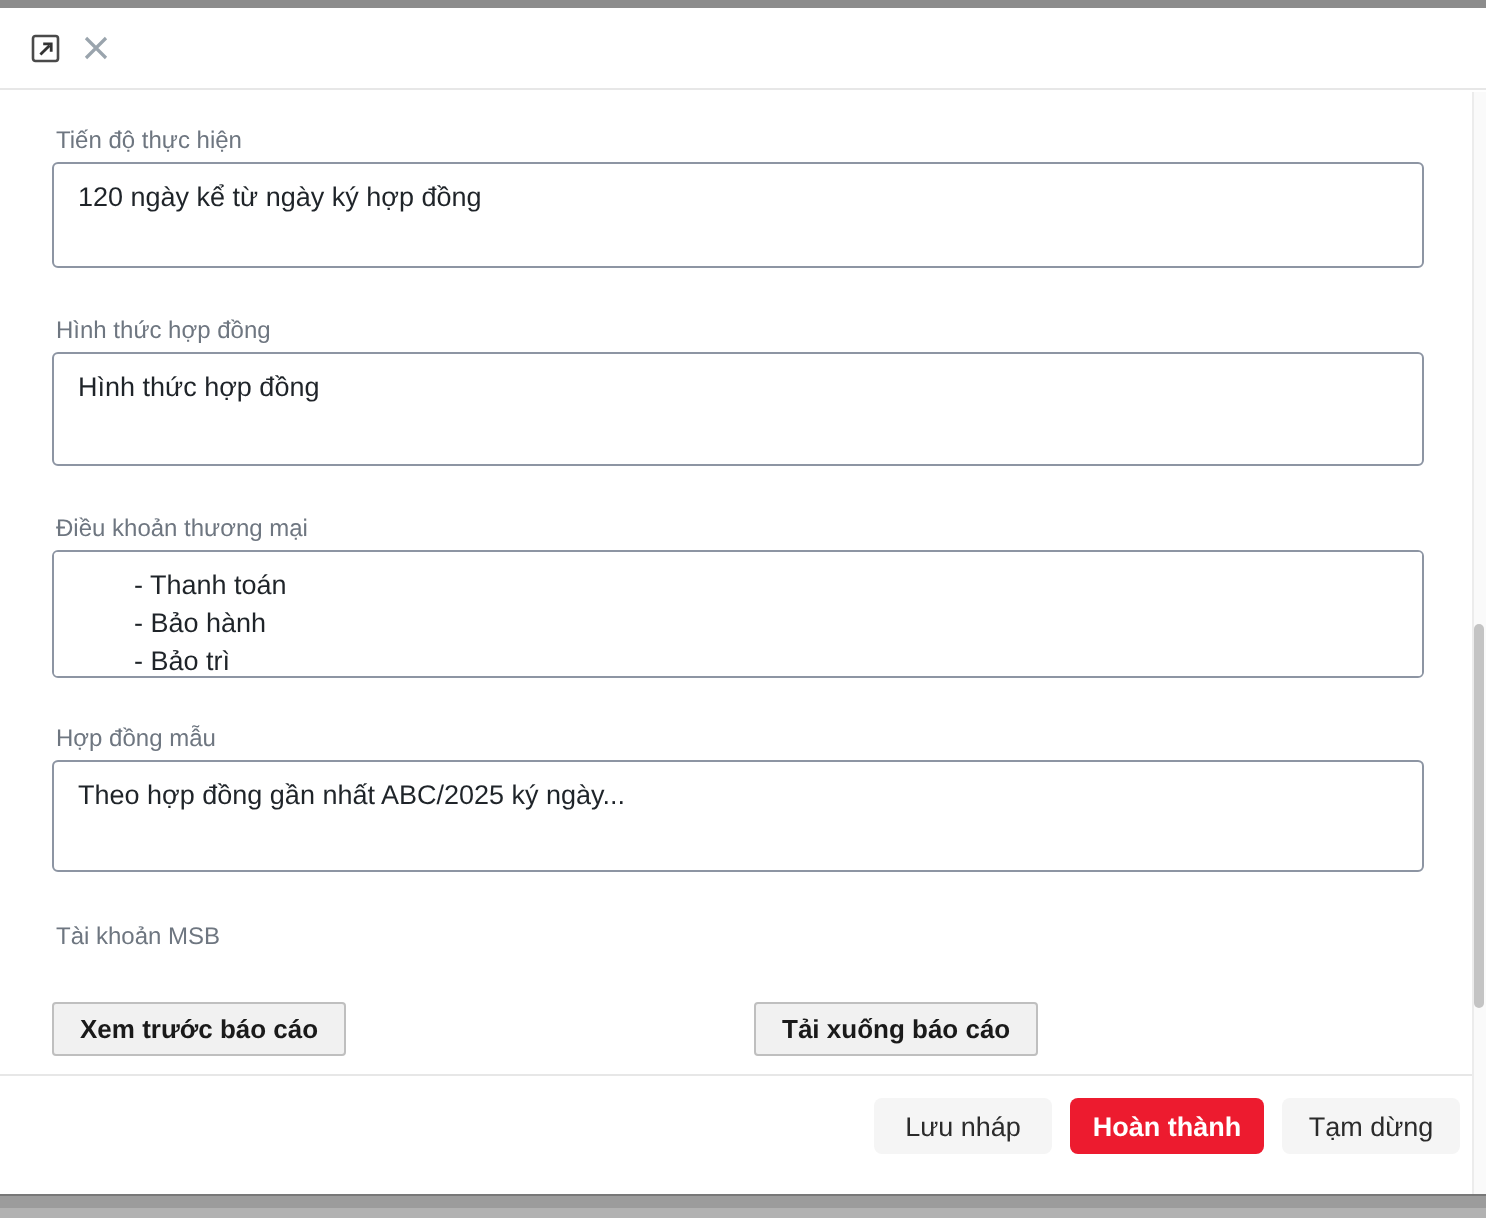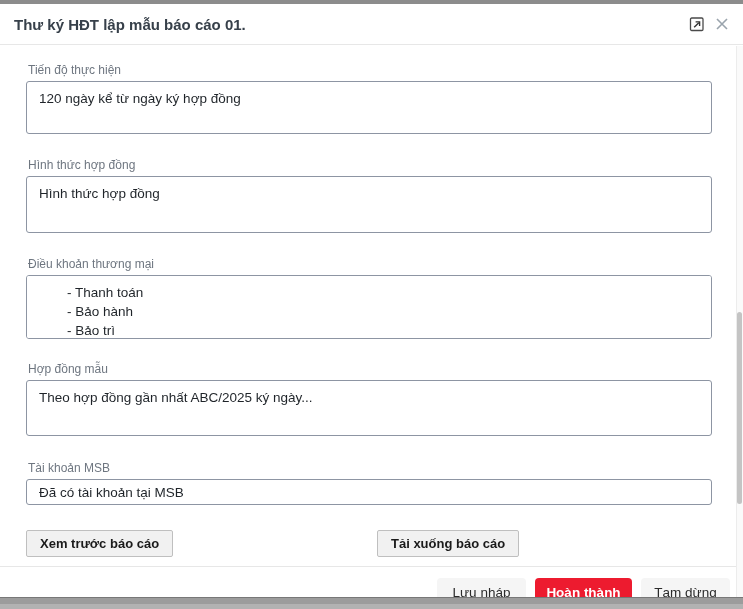--- a/index.html
+++ b/index.html
@@ -155,21 +155,20 @@
     border-radius: 3px;
     cursor: pointer;
   }
 </style>
 </head>
 <body>
 
 <div class="top-strip"></div>
 
 <div class="dialog-header">
-  <div class="dialog-title">Thư ký HĐT lập mẫu báo cáo 01.</div>
   <div class="header-icons">
     <button class="icon-btn" aria-label="expand">
       <svg width="16" height="16" viewBox="0 0 16 16">
         <rect x="1.5" y="2" width="12.5" height="12.5" rx="1.2" fill="none" stroke="#4a4a4a" stroke-width="1.3"></rect>
         <path d="M5.2 11.3 L9.8 6.7" stroke="#333" stroke-width="1.4" fill="none"></path>
         <path d="M6.6 5.9 H10.6 V9.9" stroke="#333" stroke-width="1.4" fill="none"></path>
       </svg>
     </button>
     <button class="icon-btn" aria-label="close">
       <svg width="14" height="14" viewBox="0 0 14 14">
@@ -189,21 +188,20 @@
 
   <label class="field-label lbl-3">Điều khoản thương mại</label>
   <textarea class="field-box ta-3" style="">- Thanh toán
 - Bảo hành
 - Bảo trì</textarea>
 
   <label class="field-label lbl-4">Hợp đồng mẫu</label>
   <textarea class="field-box ta-4" style="">Theo hợp đồng gần nhất ABC/2025 ký ngày...</textarea>
 
   <label class="field-label lbl-5">Tài khoản MSB</label>
-  <input class="field-box in-5" type="text" value="Đã có tài khoản tại MSB" style="">
 
   <div class="action-row">
     <button class="gray-action-btn btn-preview">Xem trước báo cáo</button>
     <button class="gray-action-btn btn-download">Tải xuống báo cáo</button>
   </div>
 </div>
 
 <div class="footer-divider"></div>
 
 <div class="dialog-footer">

